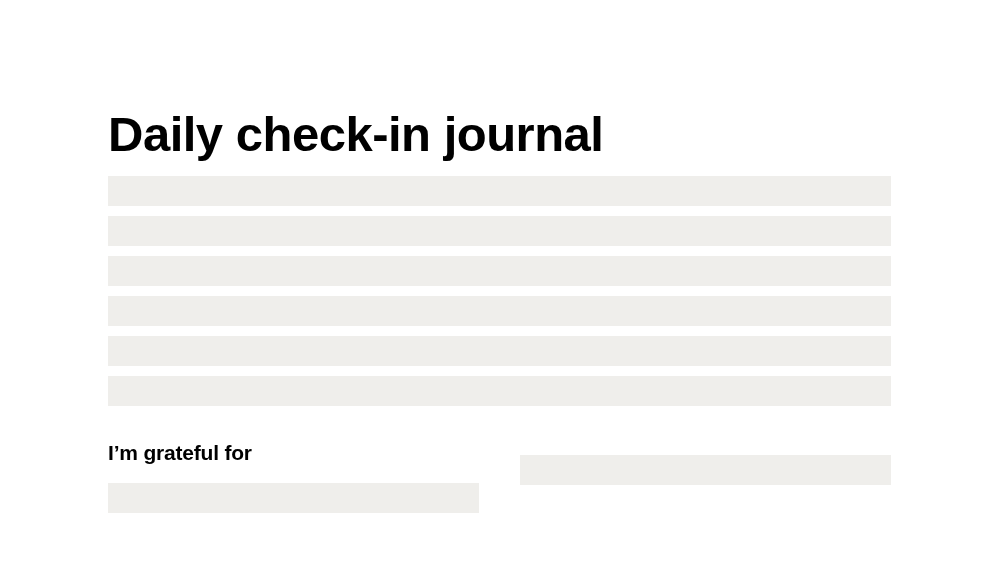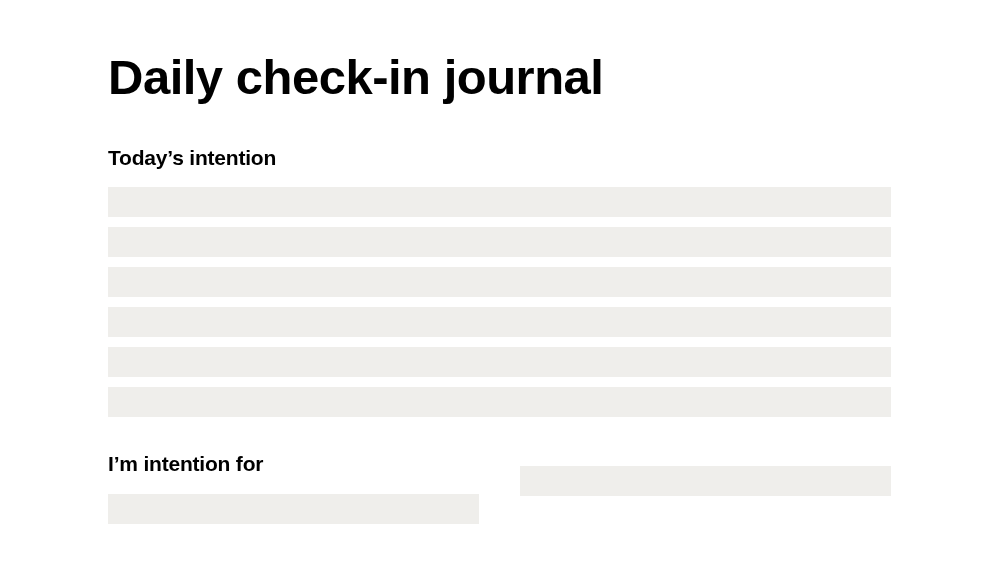--- a/index.html
+++ b/index.html
@@ -22,21 +22,21 @@
   }
   .page {
     position: relative;
     width: 100%;
     height: 100%;
   }
   .content {
     padding: 0 114px 0 108px;
   }
   .page-title {
-    margin: 53px 0 0 0;
+    margin: 110px 0 0 0;
     font-size: 49px;
     line-height: 1;
     font-weight: 700;
     letter-spacing: -0.5px;
     color: var(--heading);
   }
   .section-heading {
     margin: 0;
     font-size: 21px;
     line-height: 25px;
@@ -72,34 +72,33 @@
 </style>
 </head>
 <body>
 
 <div class="page">
   <div class="content">
 
     <h1 class="page-title">Daily check-in journal</h1>
 
     <section>
-      <h2 class="section-heading heading-intention">Today’s intention</h2>
       <div class="lines">
           <div class="line"></div>
           <div class="line"></div>
           <div class="line"></div>
           <div class="line"></div>
           <div class="line"></div>
           <div class="line"></div>
         </div>
     </section>
 
     <div class="columns">
       <section class="col col-left">
-        <h2 class="section-heading">I’m intention for</h2>
+        <h2 class="section-heading">I’m grateful for</h2>
         <div class="lines">
             <div class="line"></div>
           </div>
       </section>
 
       <section class="col col-right">
         <div class="lines">
             <div class="line"></div>
           </div>
       </section>

